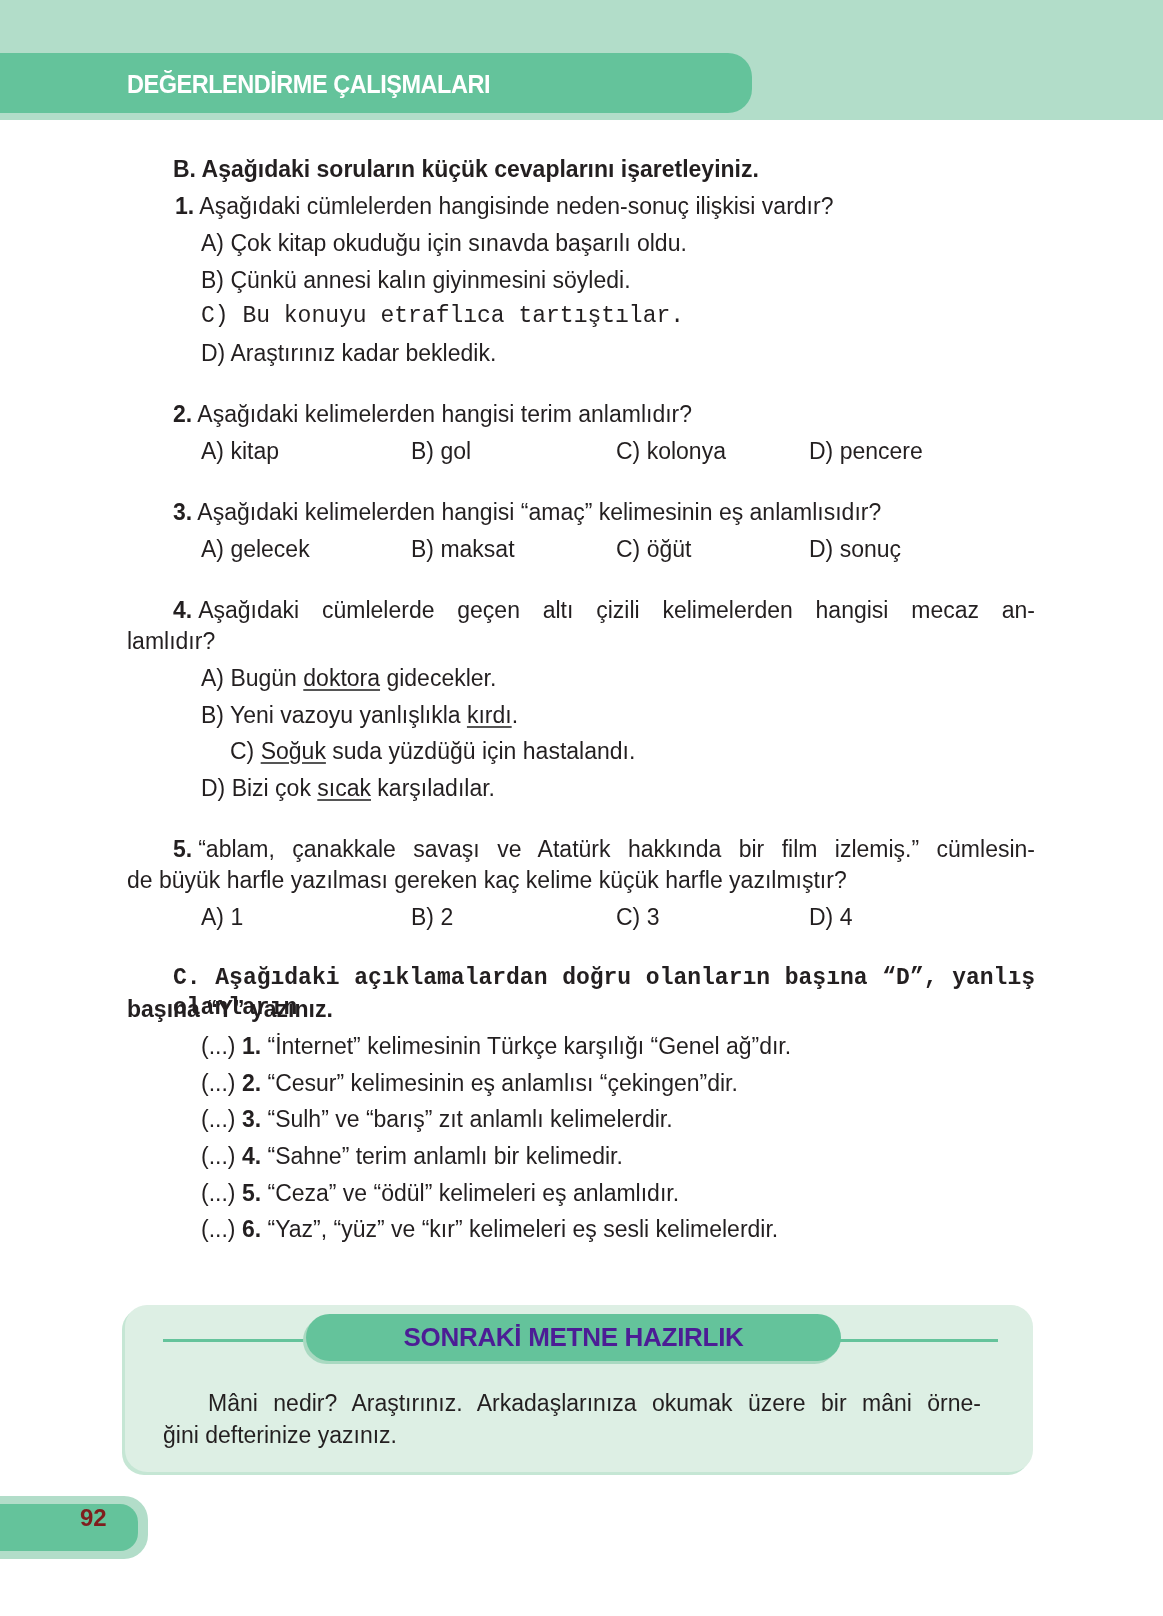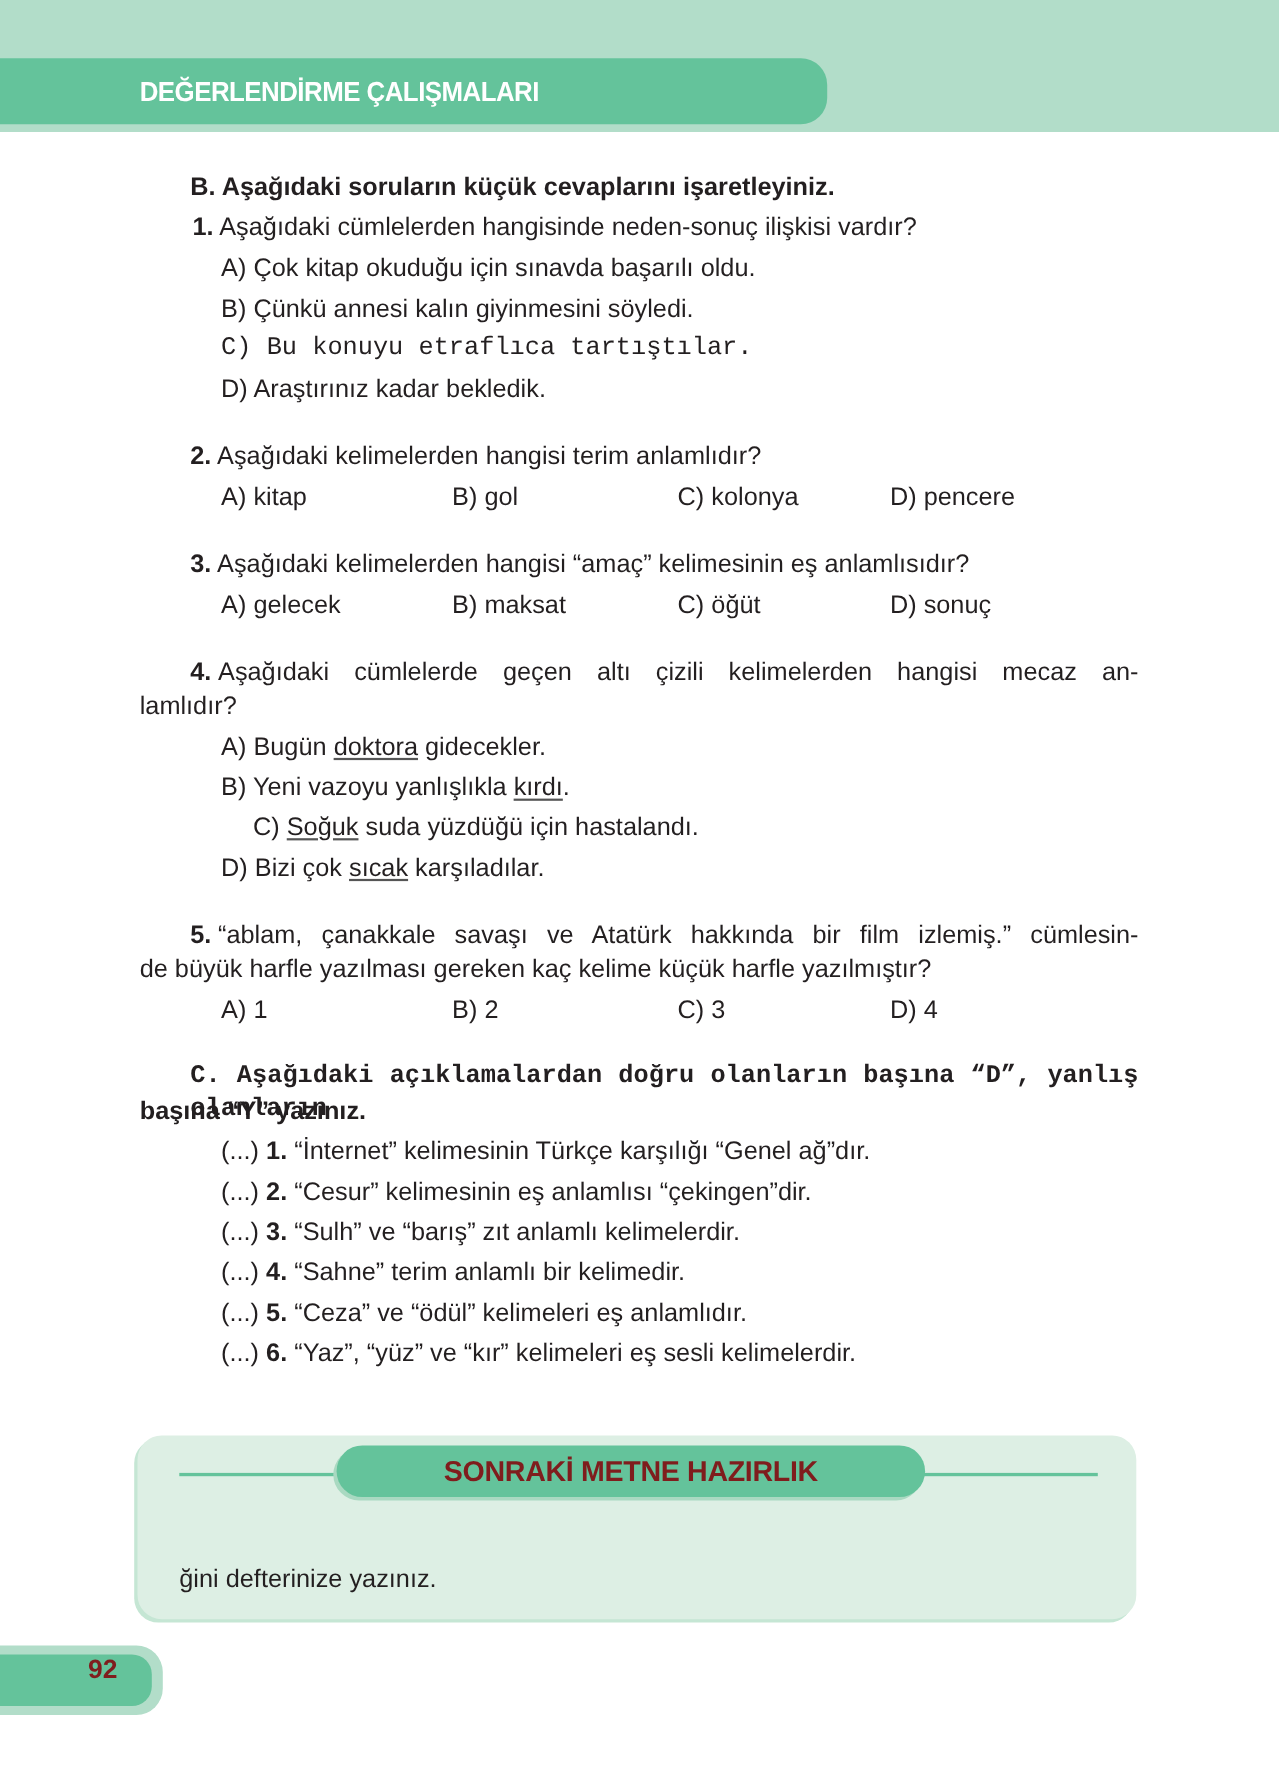--- a/index.html
+++ b/index.html
@@ -28,21 +28,21 @@
   .prep-box {
     position: absolute; left: 125px; top: 1305px; width: 908px; height: 167px;
     background: #ddefe4; border-radius: 22px;
     box-shadow: -3px 3px 0 #c5e6d4;
   }
   .prep-line { position: absolute; top: 34px; height: 3px; background: #64c39b; }
   .prep-pill {
     position: absolute; left: 181px; top: 9px; width: 535px; height: 47px;
     background: #64c39b; border-radius: 24px;
     box-shadow: -3px 3px 0 #a9d9c1;
-    color: #7f1d1d; font-size: 26px; font-weight: bold; text-align: center; line-height: 47px;
+    color: #4c1d95; font-size: 26px; font-weight: bold; text-align: center; line-height: 47px;
     letter-spacing: -0.3px;
   }
   .prep-text { position: absolute; font-size: 23px; line-height: 32px; white-space: nowrap; }
 
   .page-outer {
     position: absolute; left: 0; top: 1496px; width: 148px; height: 63px;
     background: #b2ddc9; border-radius: 0 24px 24px 0;
   }
   .page-inner {
     position: absolute; left: 0; top: 8px; width: 138px; height: 47px;
@@ -148,19 +148,20 @@
 <div class="opt" style="left:201px; top:1214px;">
   <span>(...)</span>
   <span class="bold">6.</span>
   <span>“Yaz”, “yüz” ve “kır” kelimeleri eş sesli kelimelerdir.</span>
 </div>
 
 <div class="prep-box">
   <div class="prep-line" style="left:38px; width:150px;"></div>
   <div class="prep-line" style="left:708px; width:165px;"></div>
   <div class="prep-pill">SONRAKİ METNE HAZIRLIK</div>
+  <div class="prep-text" style="left:83px; top:82px; width:773px; text-align:justify; text-align-last:justify; white-space:normal;">Mâni nedir? Araştırınız. Arkadaşlarınıza okumak üzere bir mâni örne-</div>
   <div class="prep-text" style="left:38px; top:114px;">ğini defterinize yazınız.</div>
 </div>
 
 <div class="page-outer">
   <div class="page-inner"></div>
   <span class="page-num">92</span>
 </div>
 
 </body></html>

